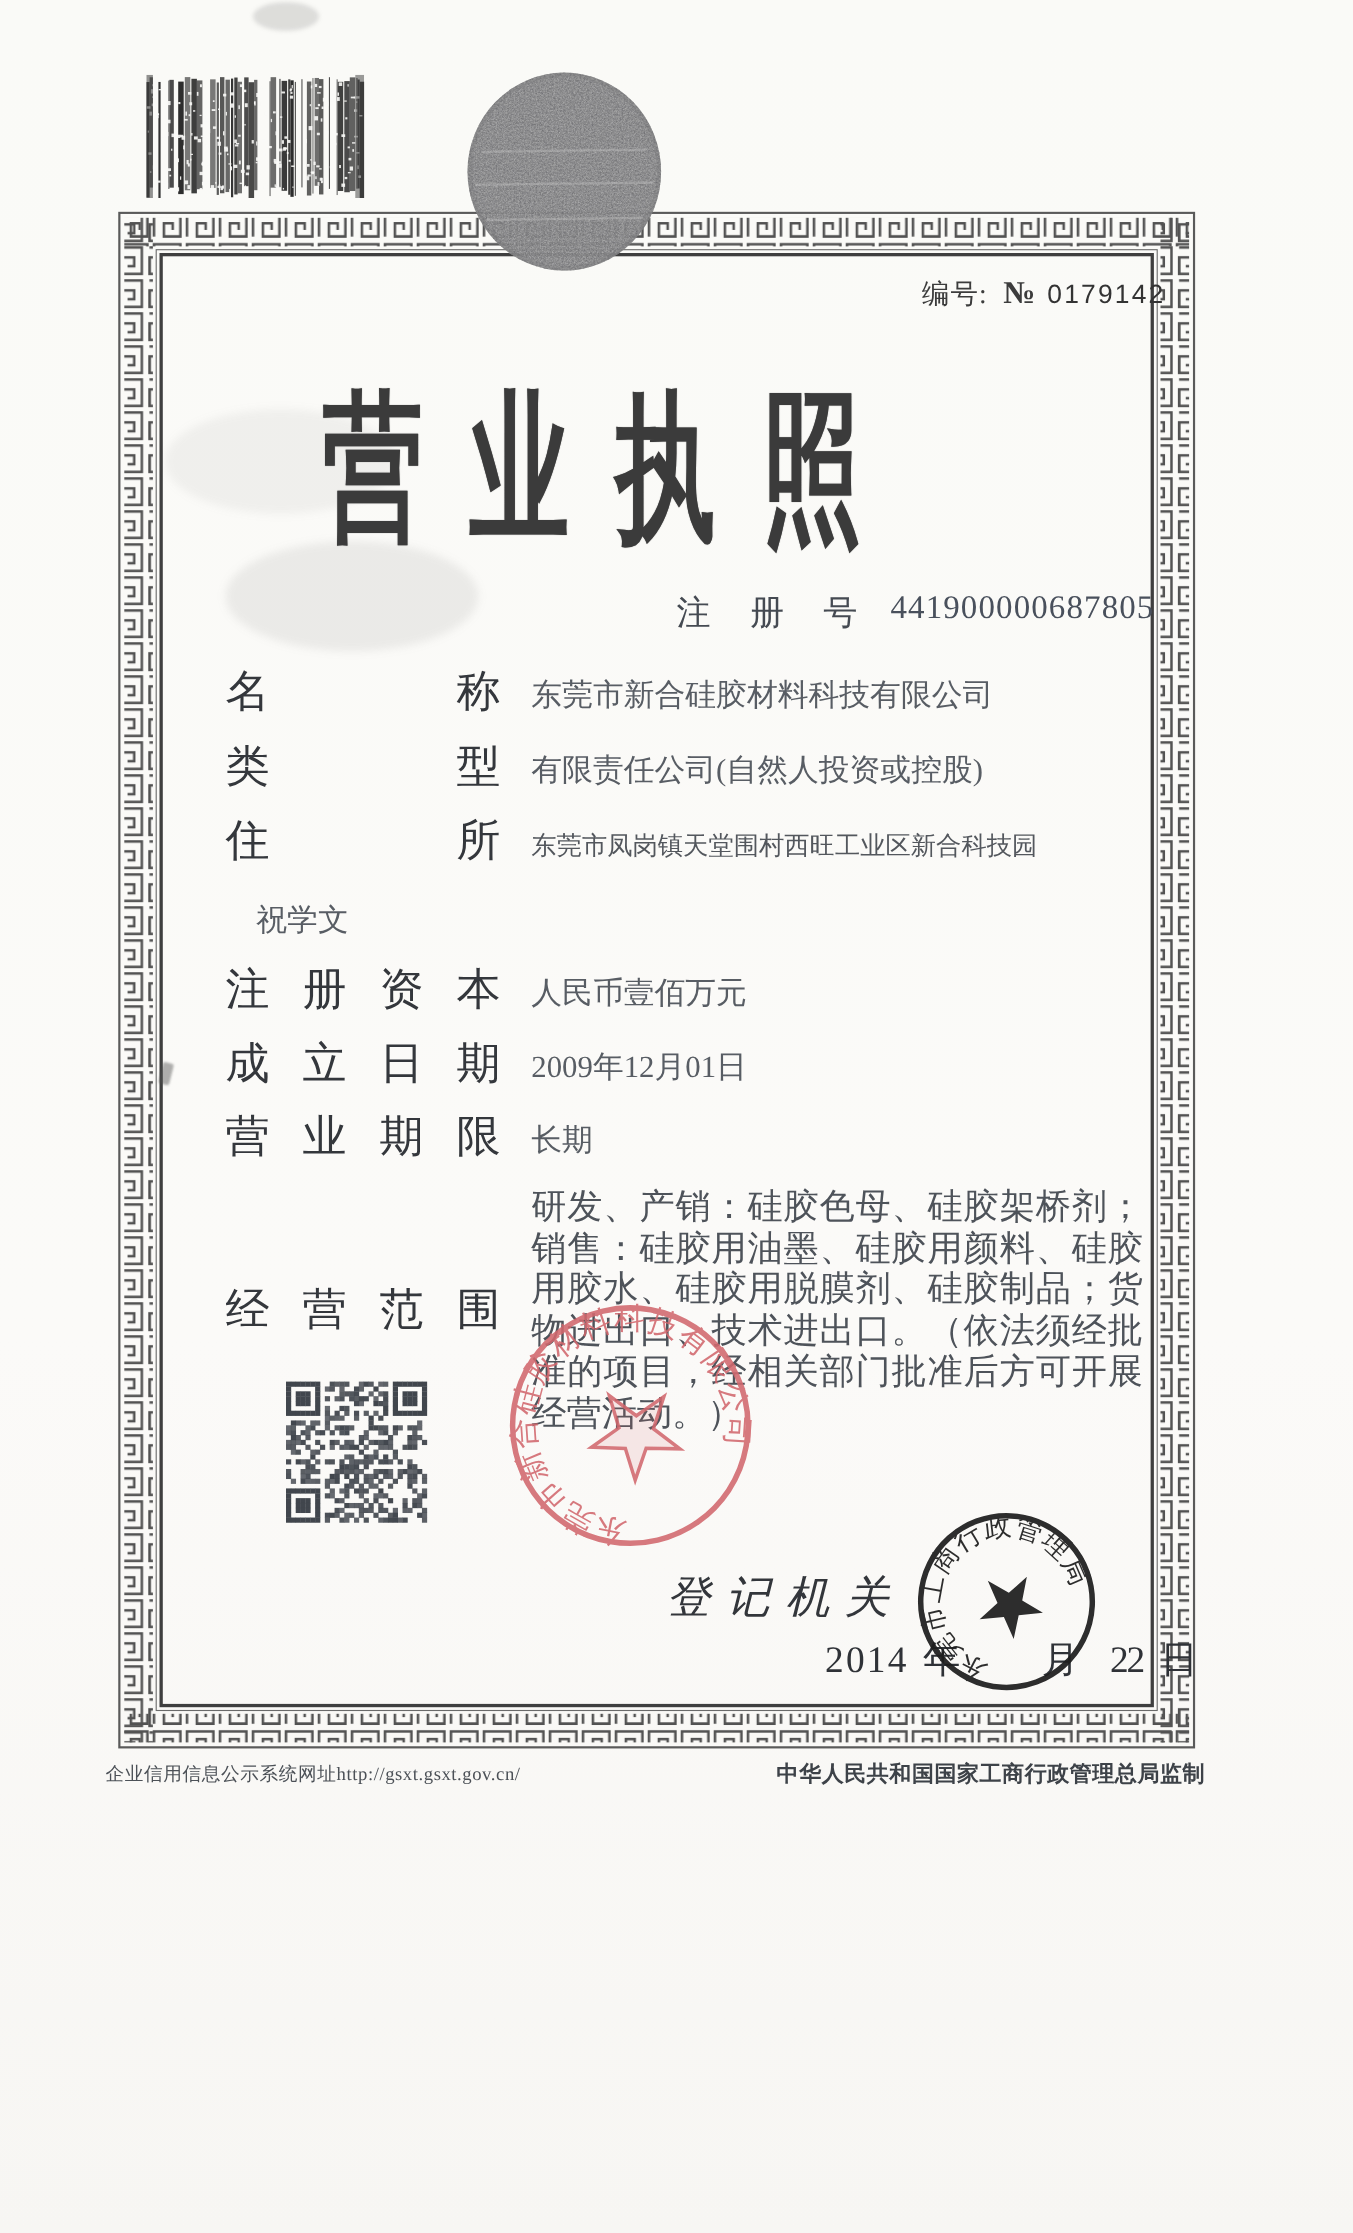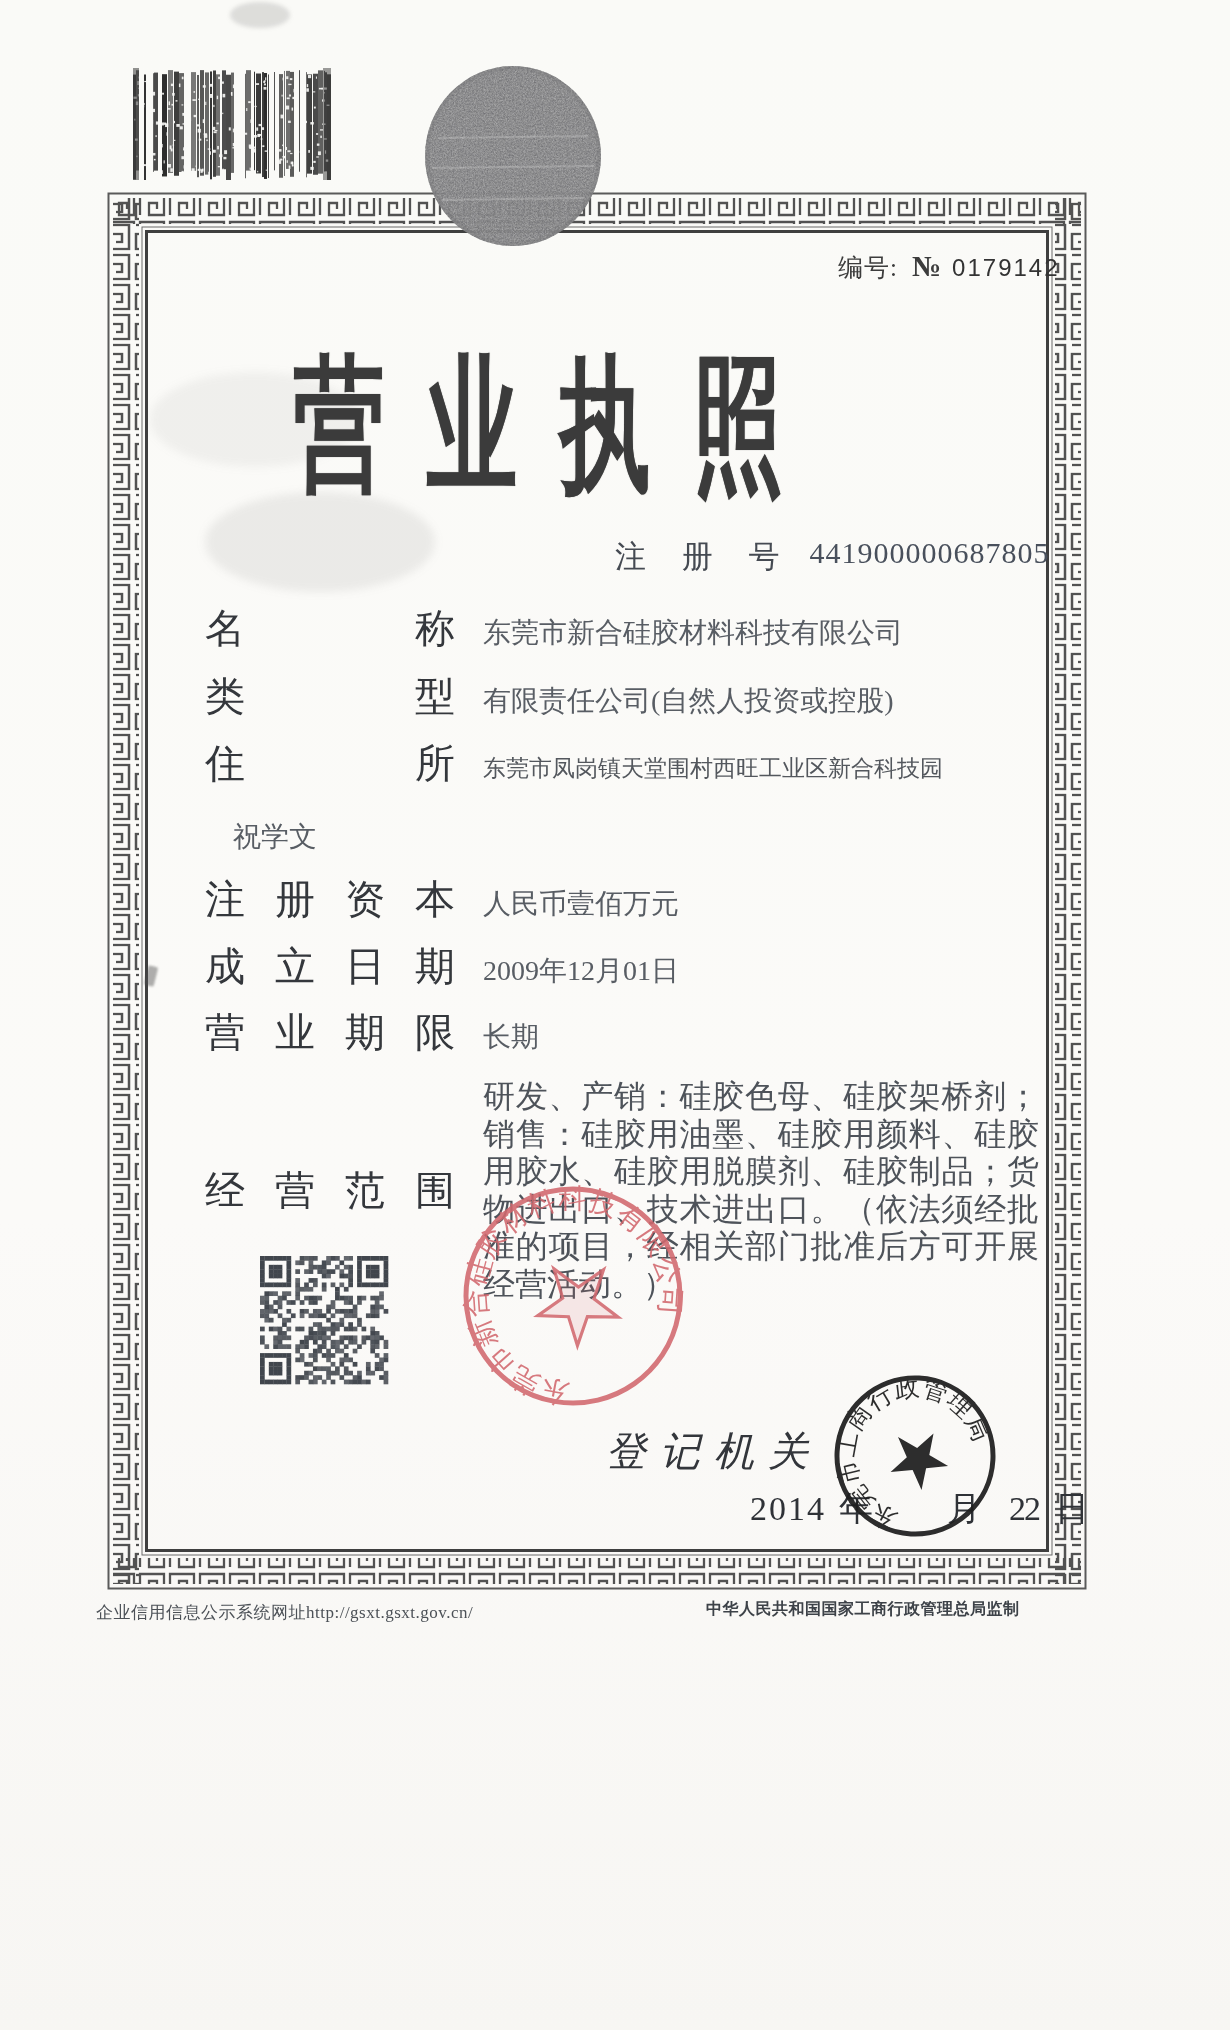--- a/index.html
+++ b/index.html
@@ -76,21 +76,21 @@
   .reg-date .d-mnit{margin-left:74px;}
   .reg-date .d-day{margin-left:28px;letter-spacing:-2px;}
   .reg-date .d-dnit{margin-left:16px;}
   
   .footer-left{
     position:absolute;left:96px;top:1601px;z-index:4;
     font-size:17px;color:#4c5157;letter-spacing:.5px;
   }
   .footer-right{
     position:absolute;left:706px;top:1599px;z-index:4;
-    font-size:16px;font-weight:700;color:#3d4248;letter-spacing:.5px;
+    font-size:20px;font-weight:700;color:#3d4248;letter-spacing:.5px;
   }
   
   .smudge{position:absolute;border-radius:50%;filter:blur(4px);z-index:2;}
   .sm1{left:150px;top:372px;width:210px;height:95px;background:rgba(110,110,110,.08);}
   .sm2{left:205px;top:492px;width:230px;height:100px;background:rgba(100,100,100,.10);}
   .sm3{left:146px;top:966px;width:10px;height:20px;background:rgba(80,80,80,.45);filter:blur(1px);transform:rotate(14deg);border-radius:2px;}
   .sm4{left:230px;top:2px;width:60px;height:26px;background:rgba(90,90,90,.18);filter:blur(2px);}
 </style>
 </head>
 <body>

